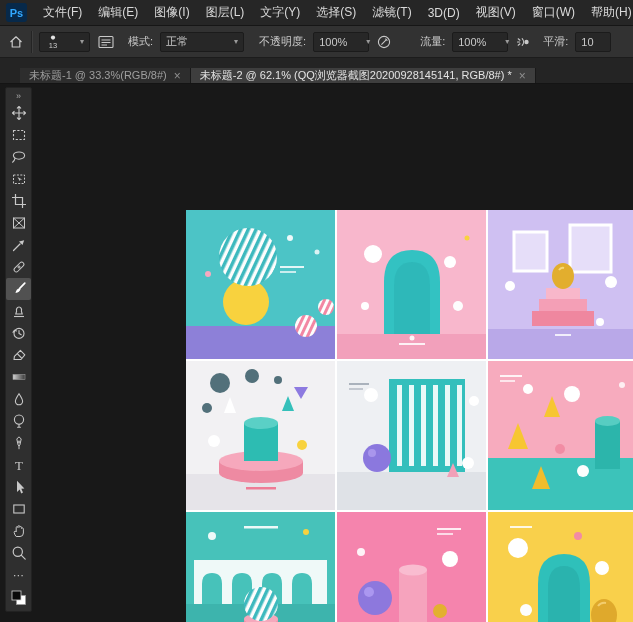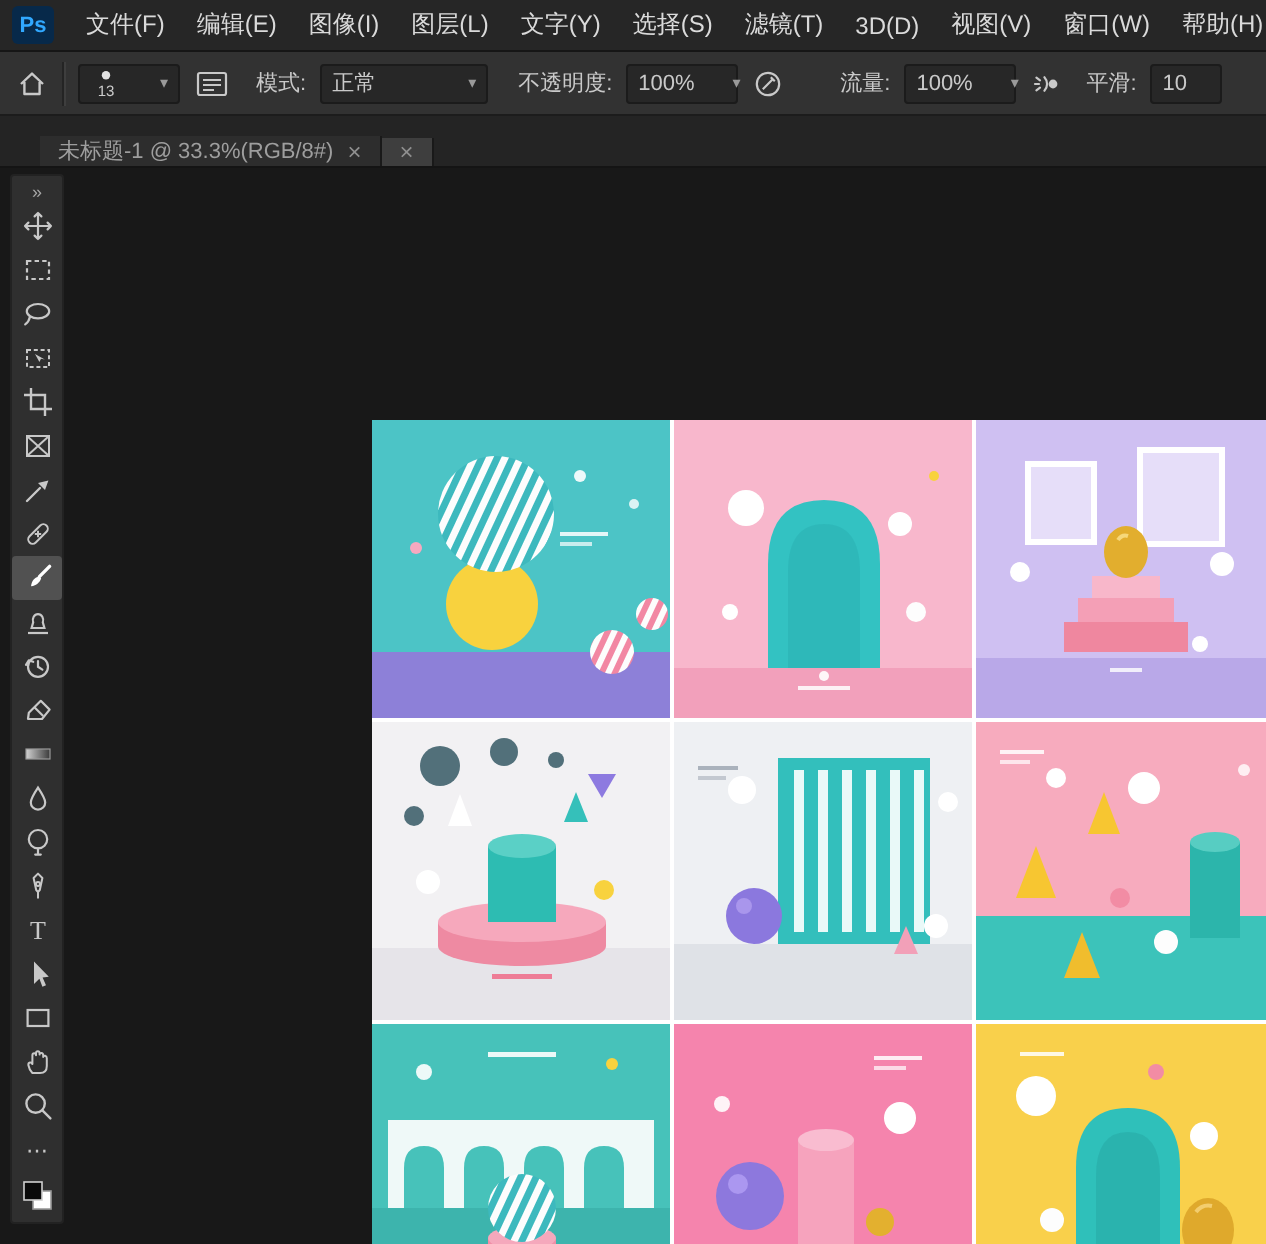--- a/index.html
+++ b/index.html
@@ -113,20 +113,21 @@
     <span>10</span>
   </div>
 </div>
 
 <div class="tabbar">
   <div class="tab">
     <span>未标题-1 @ 33.3%(RGB/8#)</span>
     <span class="tab-close">×</span>
   </div>
   <div class="tab active">
+    <span>未标题-2 @ 62.1% (QQ浏览器截图20200928145141, RGB/8#) *</span>
     <span class="tab-close">×</span>
   </div>
 </div>
 
 <div class="workspace">
 
   <div class="toolbar">
     <div class="toolbar-collapse">»</div>
 
     <div class="tool">

